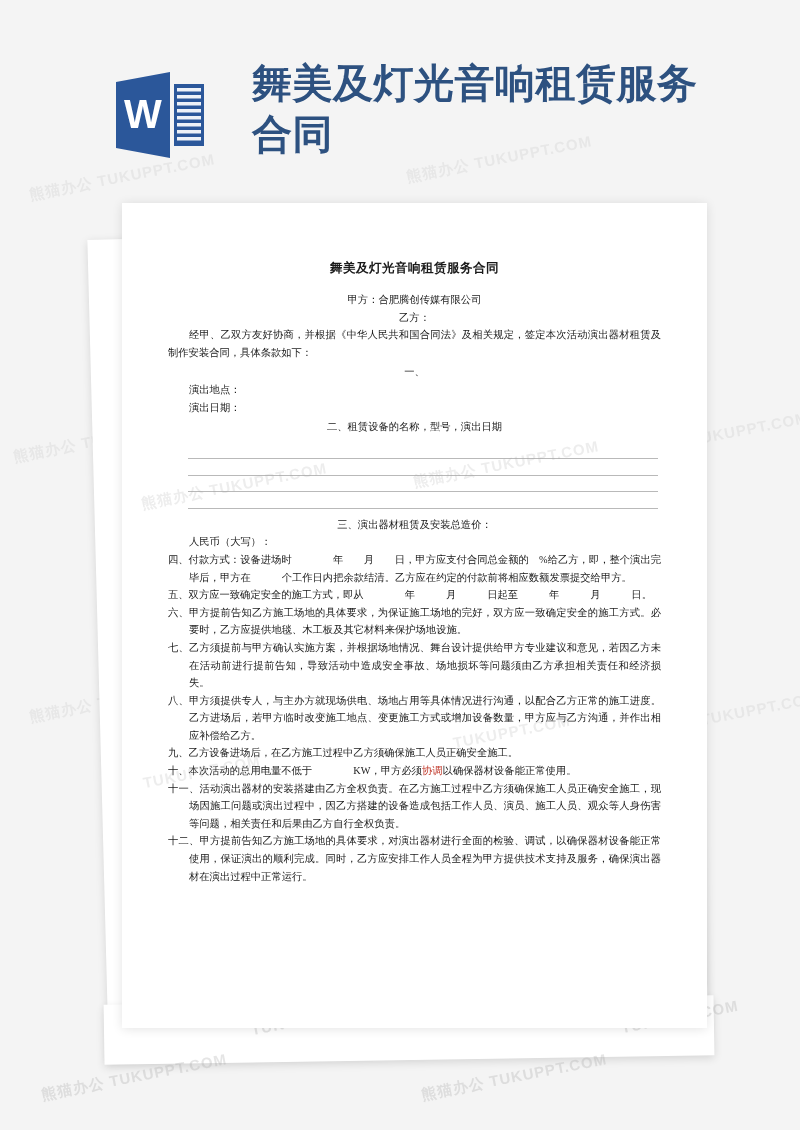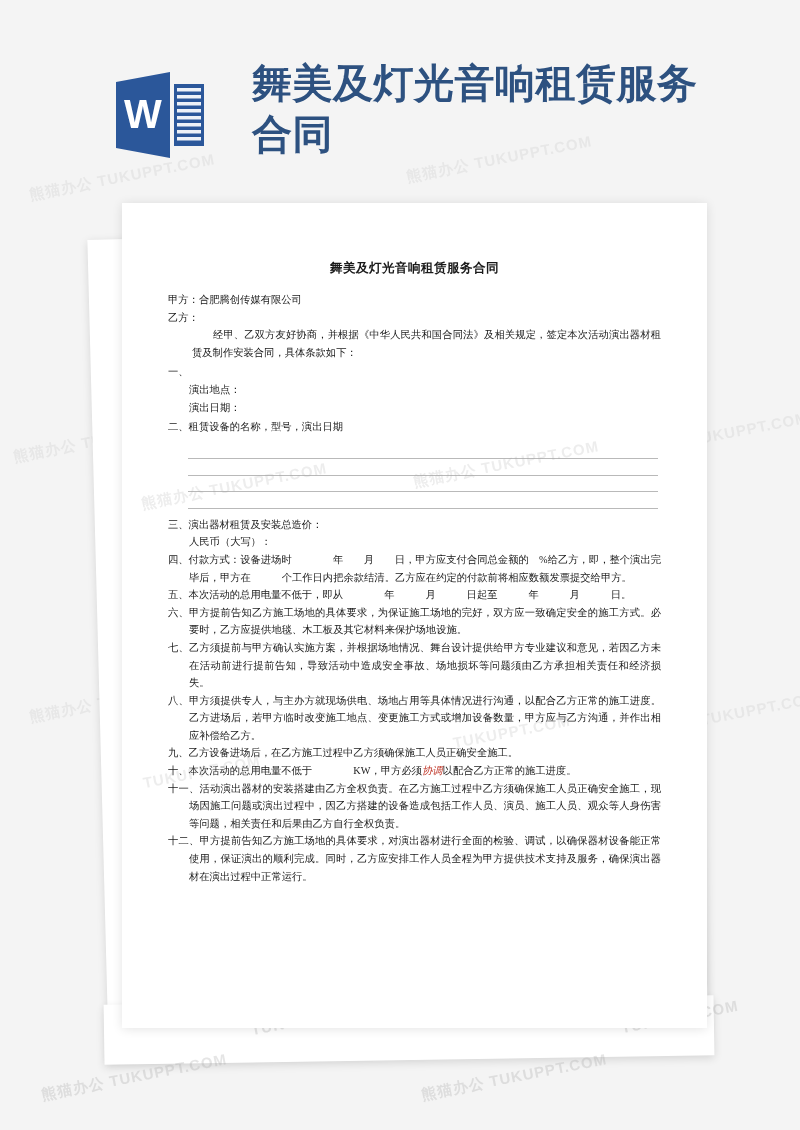--- a/index.html
+++ b/index.html
@@ -72,31 +72,31 @@
     font-family: "Liberation Serif", "DejaVu Serif", serif;
   }
   #contract-title {
     text-align: center;
     font-size: 12.6px;
     font-weight: 700;
     line-height: 18px;
     margin-bottom: 14px;
     letter-spacing: 0.4px;
   }
-  .line { margin: 0; }
+  .line { margin: 0; text-align: center; }
   .ind-0 { text-indent: 0; }
-  .ind-1 { text-indent: 21px; margin-left: 24px; }
+  .ind-1 { text-indent: 21px; }
   .hang {
     padding-left: 21px;
     text-indent: -21px;
     text-align: justify;
   }
   .sub { padding-left: 21px; }
   .para { text-align: justify; }
-  .red { color: #c0392b; font-style: italic; }
+  .red { color: #c0392b; }
 
   .rules { margin: 7px 0 7px 0; padding-left: 20px; padding-right: 3px; }
   .rule { height: 16.5px; border-bottom: 1px solid #b9b9b9; }
   .rule:first-child { margin-top: 3px; }
 
   .sp-2 { margin-top: 2px; }
 </style>
 </head>
 <body>
 
@@ -151,27 +151,27 @@
         <div class="rule"></div>
         <div class="rule"></div>
         <div class="rule"></div>
         <div class="rule"></div>
       </div>
 
       <div class="line ind-0">三、演出器材租赁及安装总造价：</div>
       <div class="sub">人民币（大写）：</div>
 
       <div class="hang">四、付款方式：设备进场时　　　　年　　月　　日，甲方应支付合同总金额的　%给乙方，即，整个演出完毕后，甲方在　　　个工作日内把余款结清。乙方应在约定的付款前将相应数额发票提交给甲方。</div>
-      <div class="hang">五、本次活动的总用电量不低于，即从　　　　年　　　月　　　日起至　　　年　　　月　　　日。</div>
+      <div class="hang">五、双方应一致确定安全的施工方式，即从　　　　年　　　月　　　日起至　　　年　　　月　　　日。</div>
       <div class="hang">六、甲方提前告知乙方施工场地的具体要求，为保证施工场地的完好，双方应一致确定安全的施工方式。必要时，乙方应提供地毯、木工板及其它材料来保护场地设施。</div>
       <div class="hang">七、乙方须提前与甲方确认实施方案，并根据场地情况、舞台设计提供给甲方专业建议和意见，若因乙方未在活动前进行提前告知，导致活动中造成安全事故、场地损坏等问题须由乙方承担相关责任和经济损失。</div>
       <div class="hang">八、甲方须提供专人，与主办方就现场供电、场地占用等具体情况进行沟通，以配合乙方正常的施工进度。乙方进场后，若甲方临时改变施工地点、变更施工方式或增加设备数量，甲方应与乙方沟通，并作出相应补偿给乙方。</div>
       <div class="hang">九、乙方设备进场后，在乙方施工过程中乙方须确保施工人员正确安全施工。</div>
 
-      <div class="hang"><span>十、本次活动的总用电量不低于　　　　KW，甲方必须</span><span class="red">协调</span><span>以配合乙方正常的施工进度。</span></div>
+      <div class="hang"><span>十、本次活动的总用电量不低于　　　　KW，甲方必须</span><span class="red">协调</span><span>以确保器材设备能正常使用。</span></div>
 
       <div class="hang">十一、活动演出器材的安装搭建由乙方全权负责。在乙方施工过程中乙方须确保施工人员正确安全施工，现场因施工问题或演出过程中，因乙方搭建的设备造成包括工作人员、演员、施工人员、观众等人身伤害等问题，相关责任和后果由乙方自行全权负责。</div>
       <div class="hang">十二、甲方提前告知乙方施工场地的具体要求，对演出器材进行全面的检验、调试，以确保器材设备能正常使用，保证演出的顺利完成。同时，乙方应安排工作人员全程为甲方提供技术支持及服务，确保演出器材在演出过程中正常运行。</div>
 
     </div>
 
     <div class="wm over" style="left:18px;  top:274px;">熊猫办公 TUKUPPT.COM</div>
     <div class="wm over" style="left:290px; top:252px;">熊猫办公 TUKUPPT.COM</div>
     <div class="wm over" style="left:330px; top:520px;">TUKUPPT.COM</div>
     <div class="wm over" style="left:20px;  top:560px;">TUKUPPT.COM</div>

